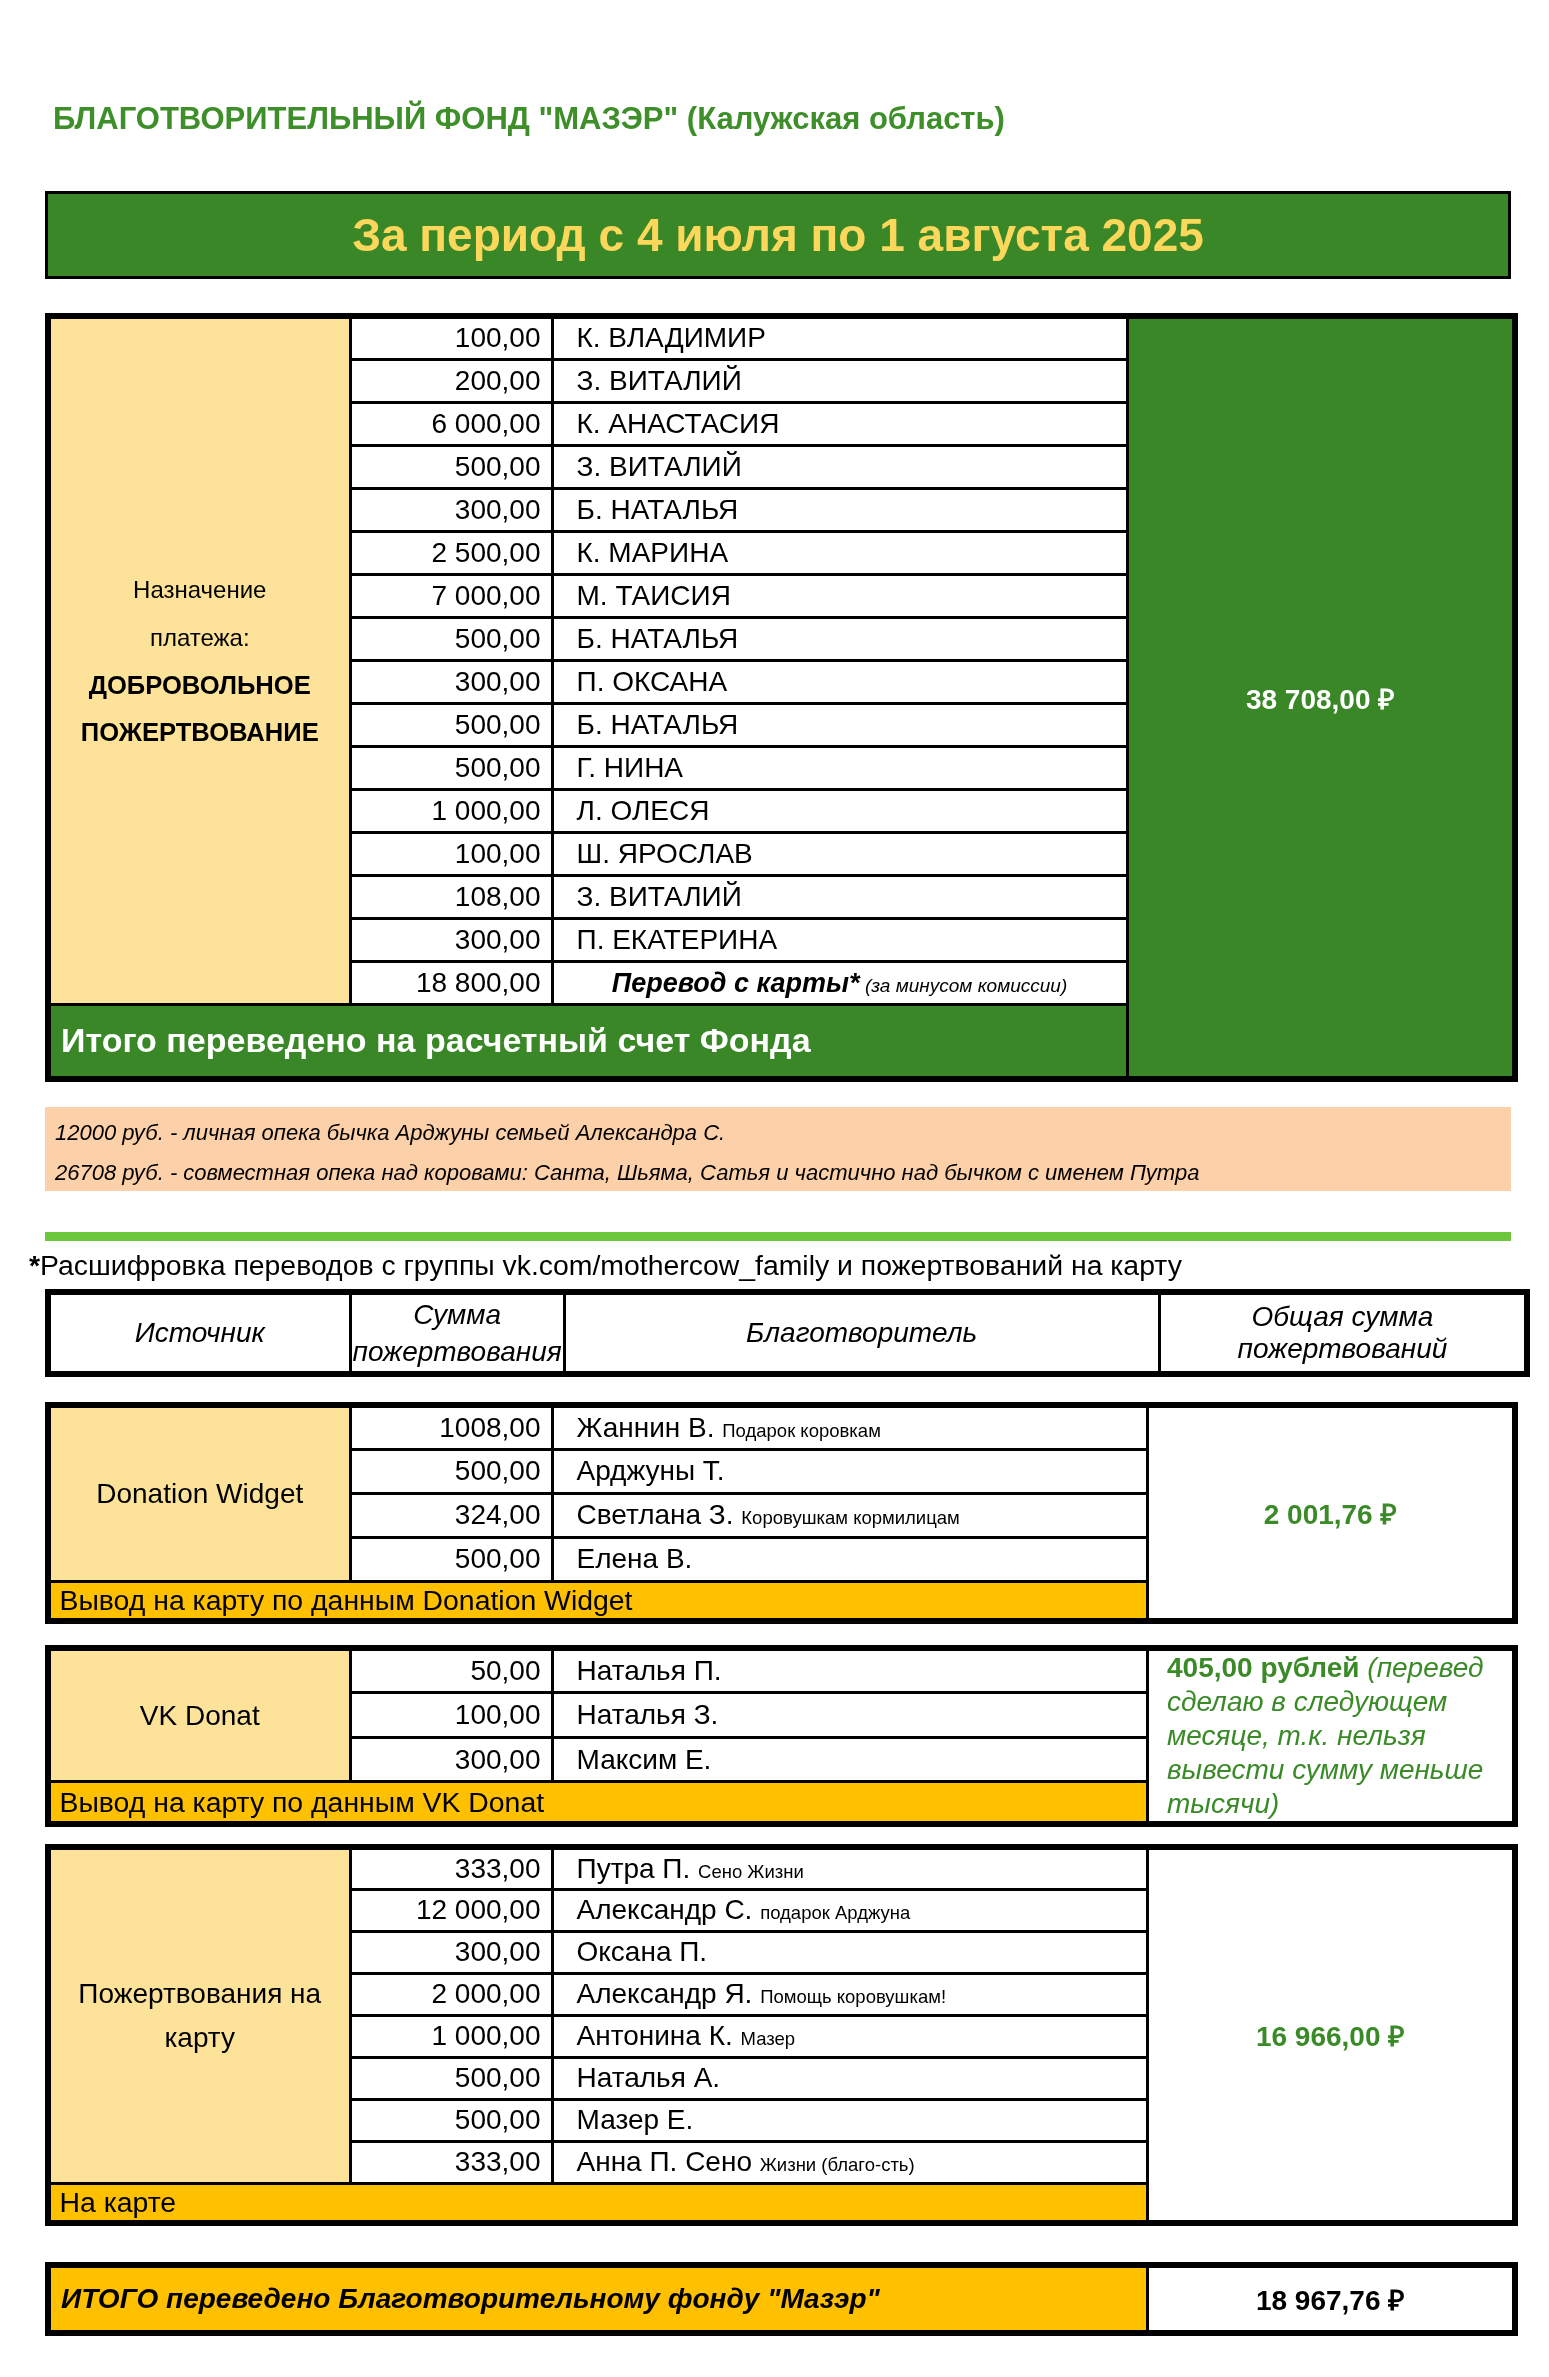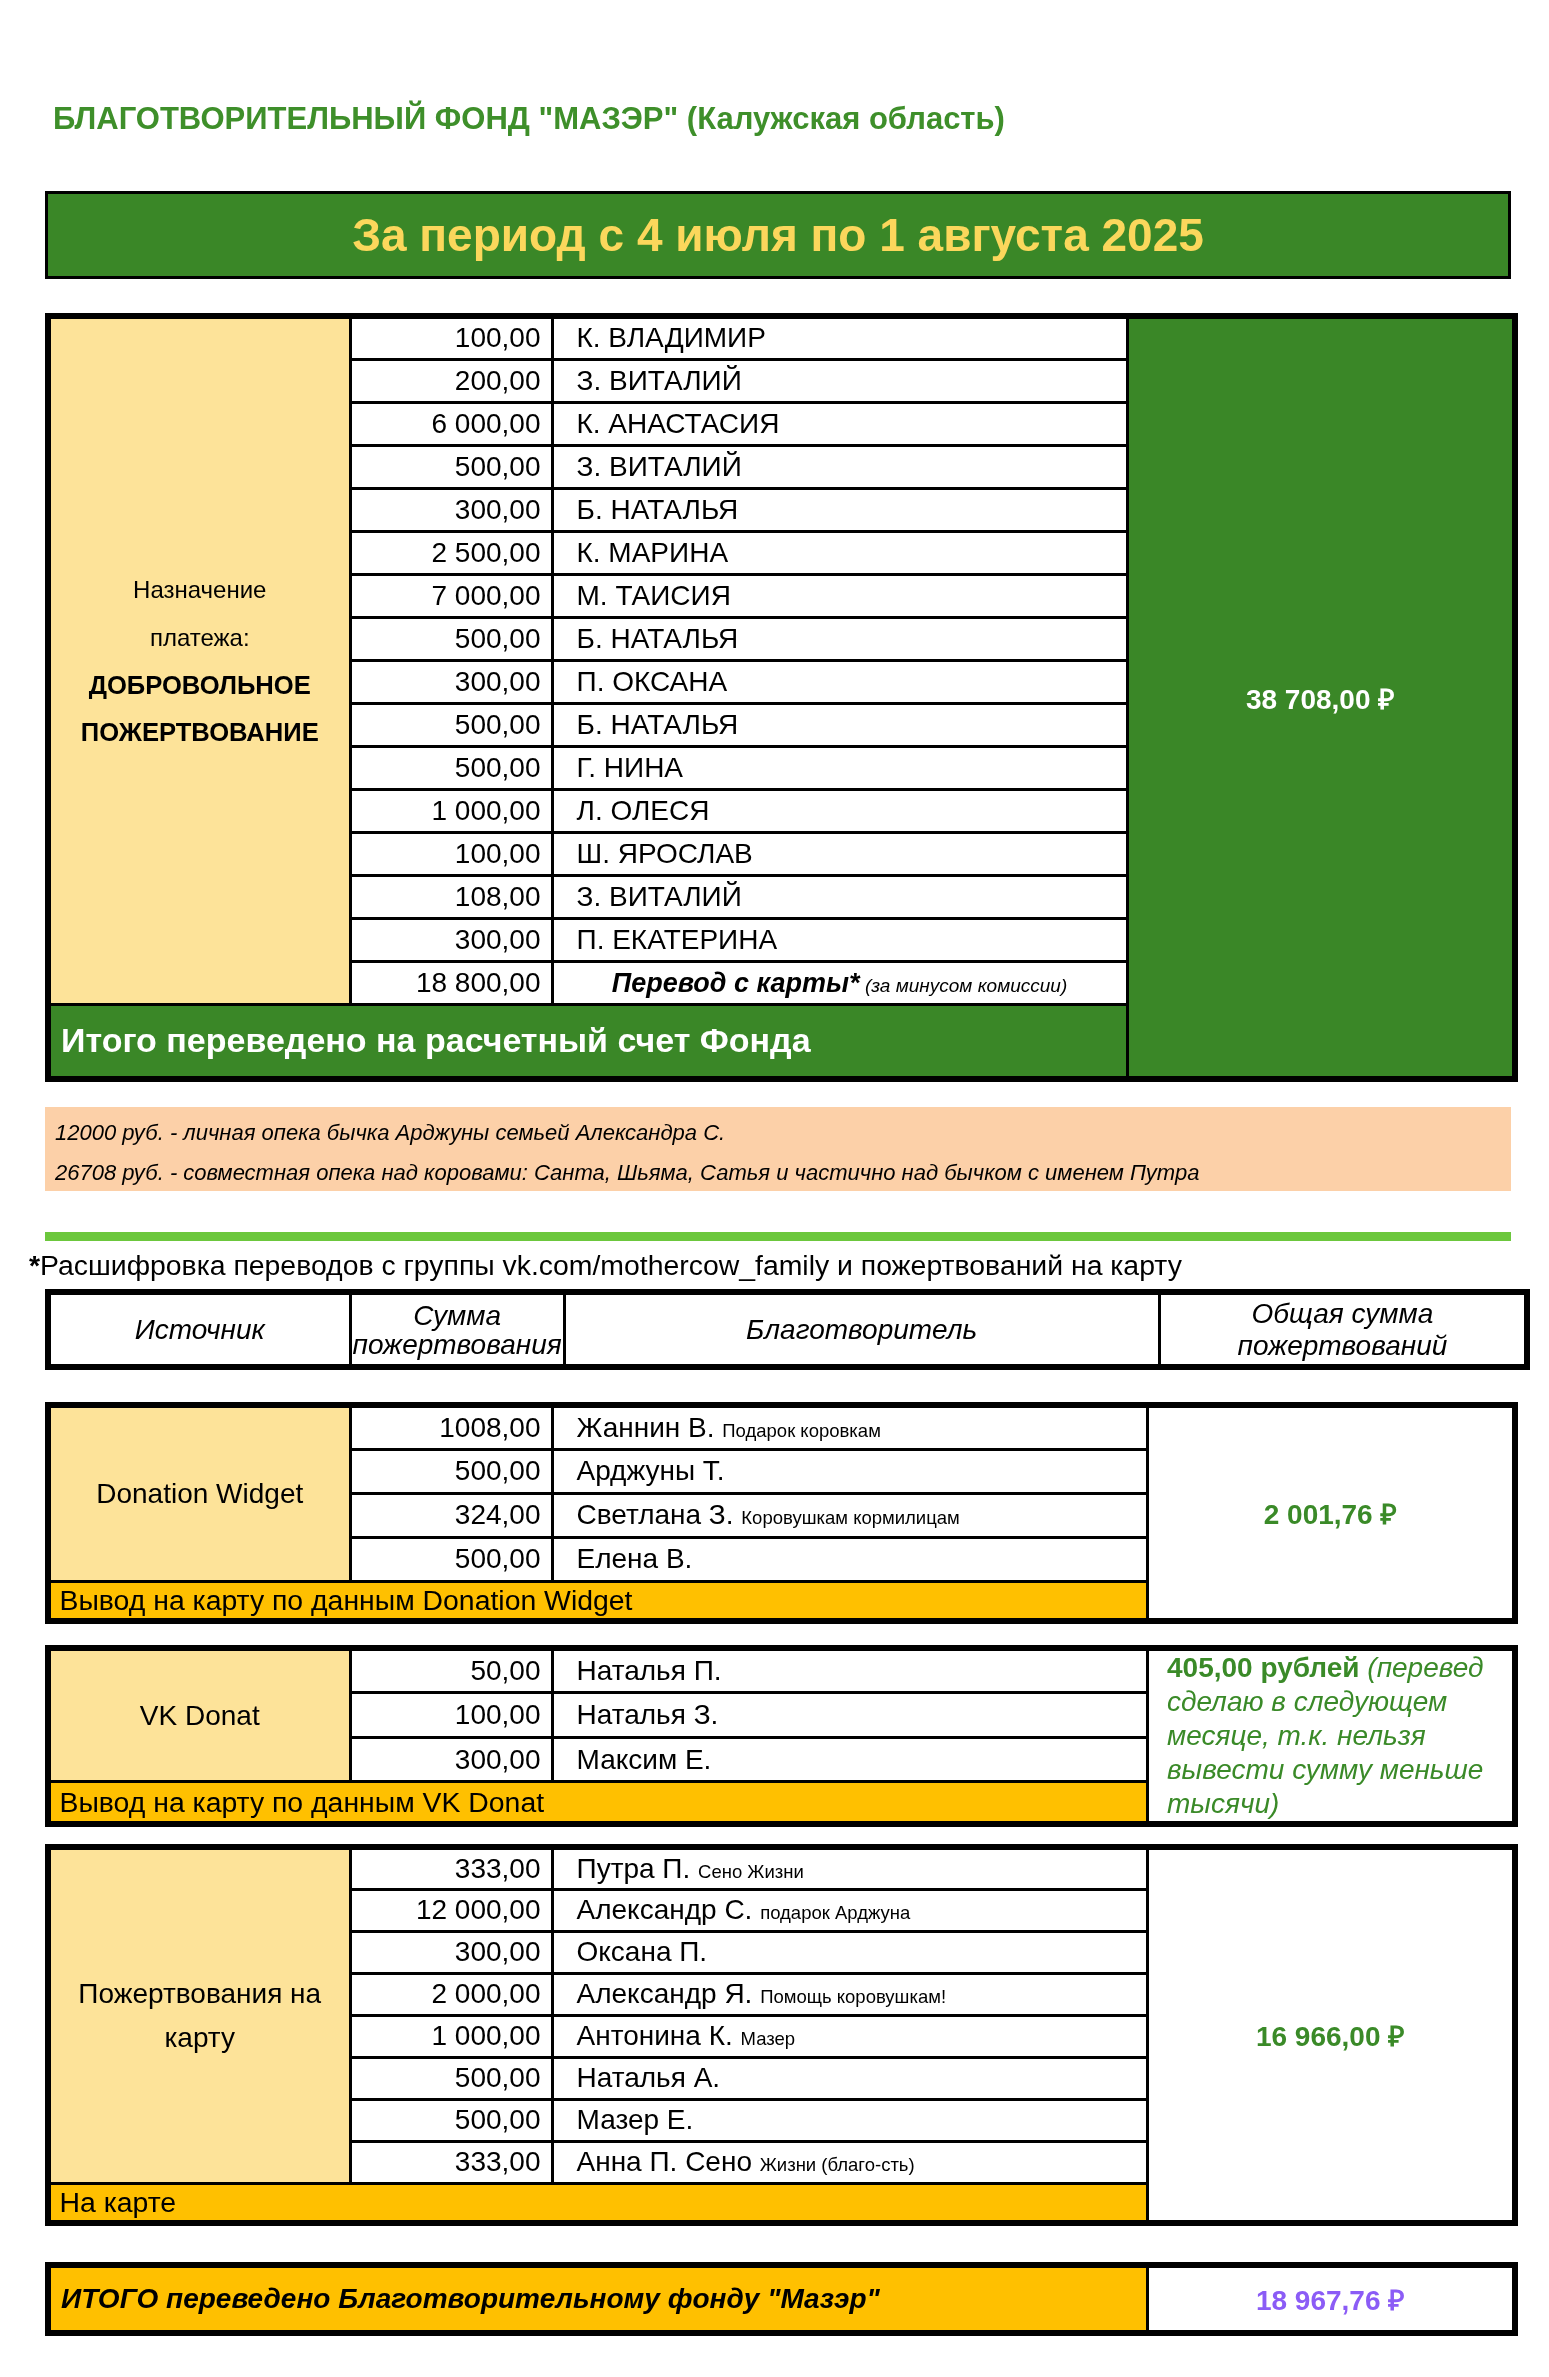--- a/index.html
+++ b/index.html
@@ -58,38 +58,38 @@
   .green-strip {
     position:absolute; left:45px; top:1232px; width:1466px; height:9.2px;
     background:#6cc73d;
   }
   
   .intro-line { position:absolute; left:29px; top:1249px; font-size:28.4px; }
   .intro-line .star { font-weight:bold; }
   
   .hdr td { text-align:center; font-style:italic; }
   .hdr-source { font-size:23px; }
-  .hdr-amt    { font-size:18.5px; line-height:29px; border-right-width:1.4px; }
+  .hdr-amt    { font-size:18.5px; line-height:37px; border-right-width:1.4px; }
   .hdr-donor  { font-size:25.6px; border-left-width:1.4px; }
   .hdr-total  { font-size:20px; }
   
   .cell-total-white { text-align:center; color:#3a8a28; font-weight:bold; font-size:32px; }
   .cell-vk-note {
     text-align:left; color:#3a8a28; font-size:20px; line-height:34px; padding:0 18.5px;
   }
   .vk-note-bold { font-weight:bold; }
   .vk-note-rest { font-style:italic; }
   .row-footer-orange td {
     background:#ffc000; font-size:28.4px; text-align:left; padding-left:8.5px;
   }
   
   .grand-label {
     background:#ffc000; font-style:italic; font-weight:bold; font-size:29px; padding-left:10px;
   }
-  .grand-amount { color:#8b5cf6; font-weight:bold; font-size:44px; text-align:center;margin-left:42px; }
+  .grand-amount { color:#000000; font-weight:bold; font-size:44px; text-align:center;margin-left:42px; }
 </style>
 </head>
 <body>
 
 <div class="page">
 
   <div class="doc-title t2">БЛАГОТВОРИТЕЛЬНЫЙ ФОНД "МАЗЭР" (Калужская область)</div>
 
   <div class="period-banner">За период с 4 июля по 1 августа 2025</div>
 

